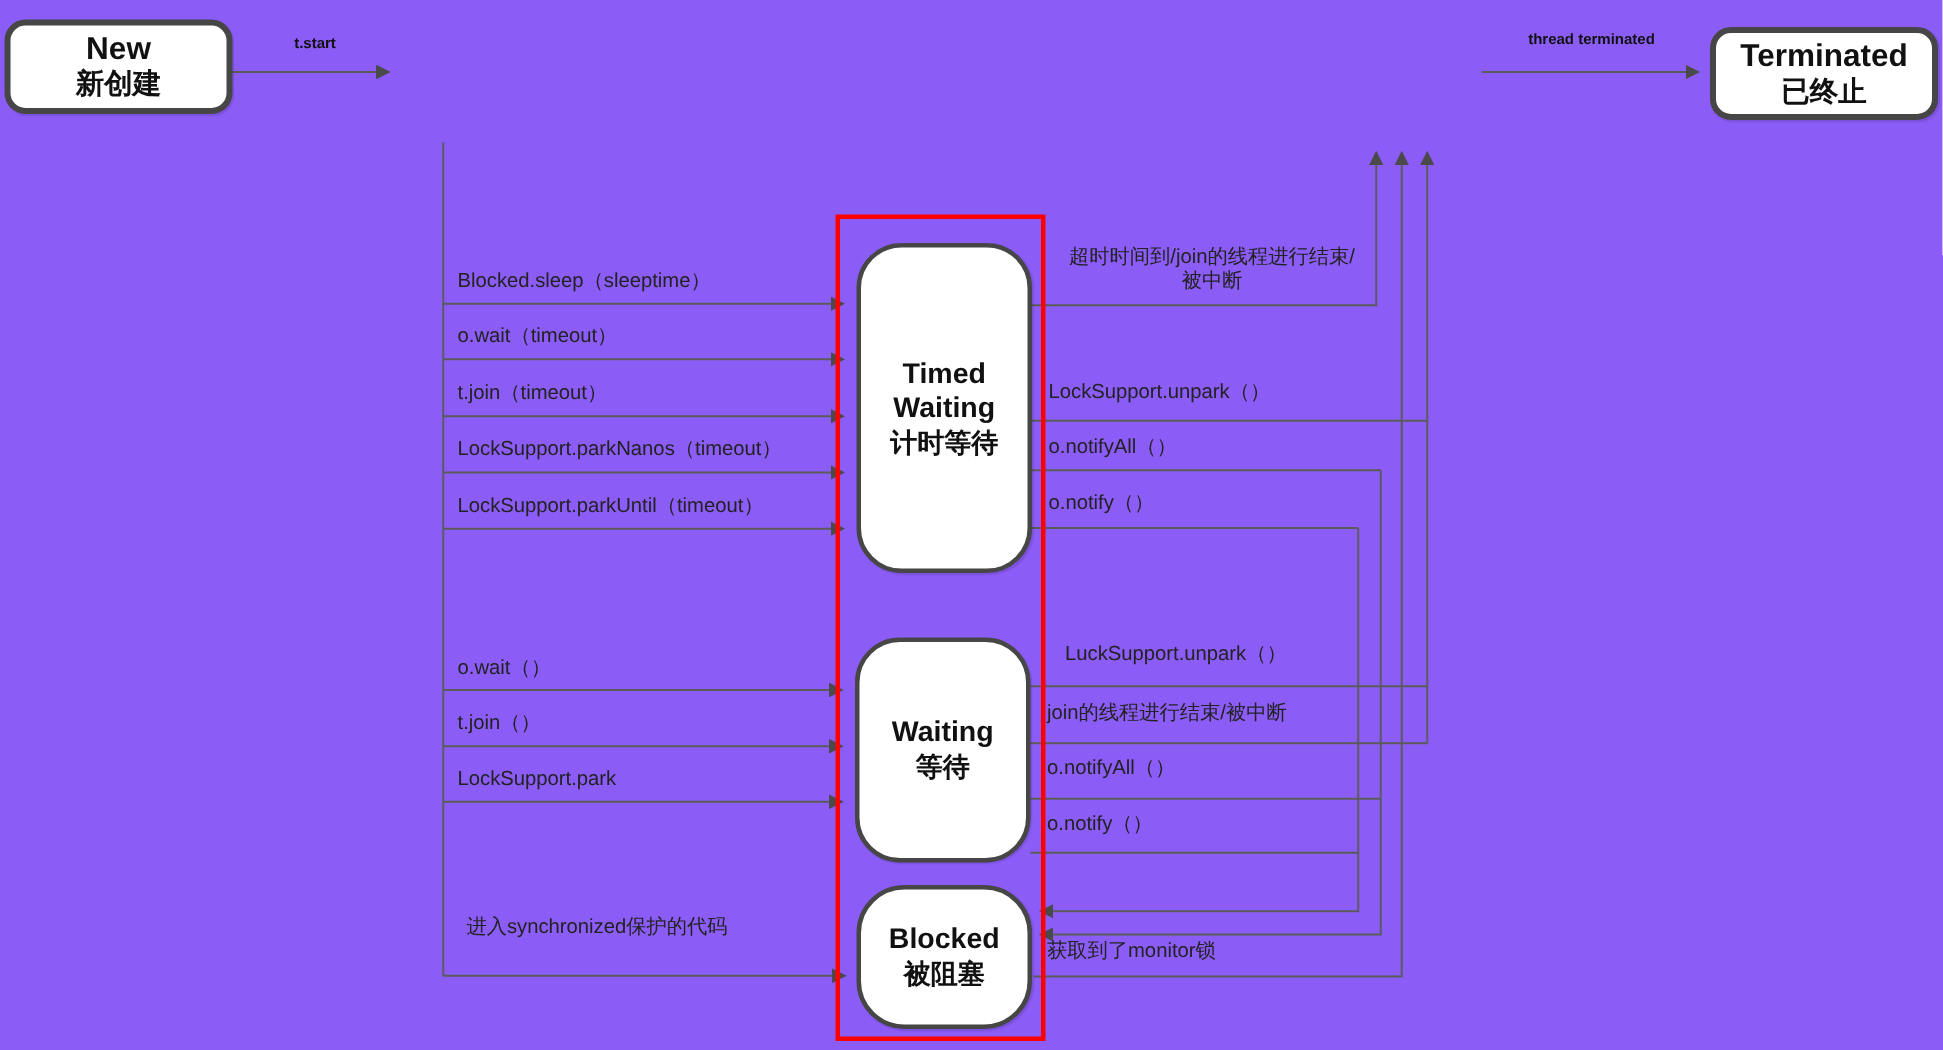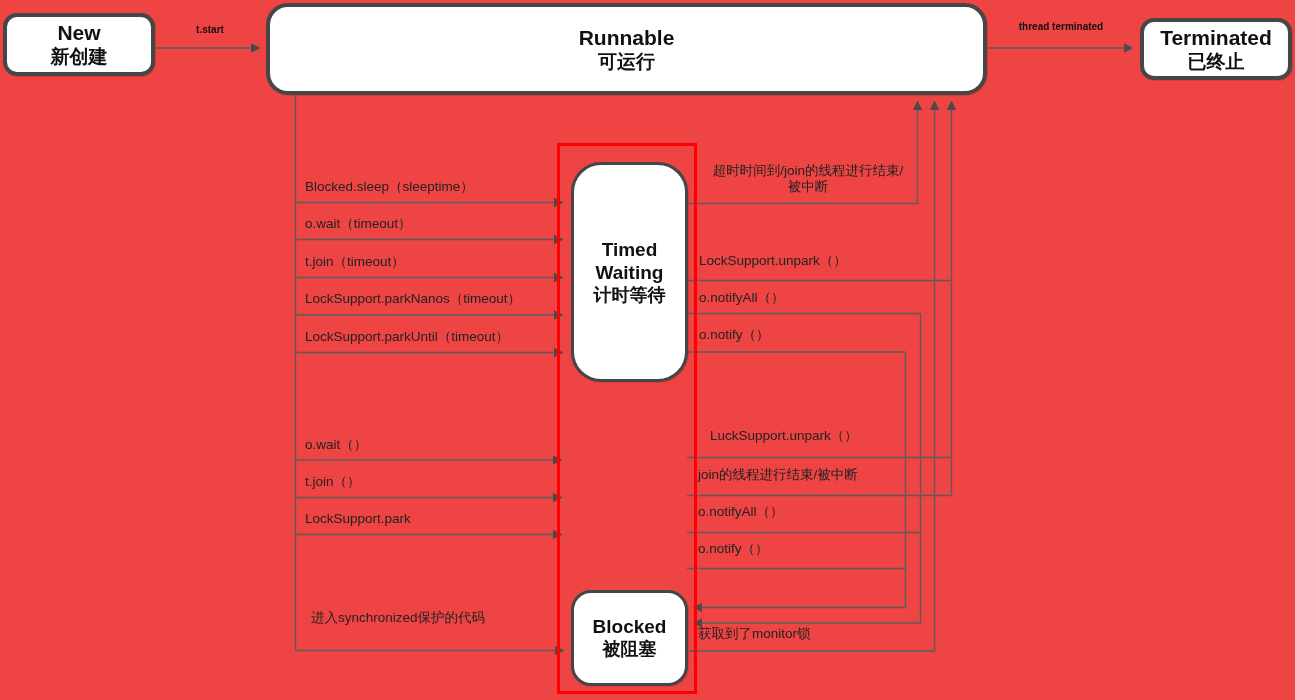--- a/index.html
+++ b/index.html
@@ -1,17 +1,17 @@
 <!DOCTYPE html>
 <html><head>
 <meta charset="utf-8">
 <style>
   html,body{margin:0;padding:0;background:#ffffff;}
   #canvas{
-    position:relative;width:1295px;height:700px;background:#ef4444;overflow:hidden;
+    position:relative;width:1295px;height:700px;background:#8b5cf6;overflow:hidden;
     font-family:"Liberation Sans","DejaVu Sans",sans-serif;color:#1b1b1b;
   }
   #wires{position:absolute;left:0;top:0;width:1295px;height:700px;}
   .state-box{
     position:absolute;box-sizing:border-box;background:#ffffff;
     border:4px solid #464646;display:flex;flex-direction:column;
     align-items:center;justify-content:center;text-align:center;
     box-shadow:1px 1px 1px rgba(0,0,0,0.12);
   }
   .state-en{font-weight:bold;font-size:21px;line-height:25px;color:#111;}
@@ -84,37 +84,37 @@
     </g>
   </svg>
 
   <div class="red-frame" style="left:557px;top:143px;width:140px;height:551px;"></div>
 
   <div class="state-box" style="left:3px;top:13px;width:152px;height:63px;border-radius:14px;">
     <div class="state-en">New</div>
     <div class="state-zh">新创建</div>
   </div>
 
-  <div class="state-box" style="left:266px;top:3px;width:721px;height:92px;border-radius:22px;">
-    <div class="state-en">Runnable</div>
-    <div class="state-zh">可运行</div>
-  </div>
 
   <div class="state-box" style="left:1140px;top:18px;width:152px;height:62px;border-radius:14px;">
     <div class="state-en">Terminated</div>
     <div class="state-zh">已终止</div>
   </div>
 
   <div class="state-box inner" style="left:571px;top:162px;width:117px;height:220px;border-radius:30px;border-width:3.5px;">
     <div class="state-en" style="white-space:normal;width:80px;">Timed Waiting</div>
     <div class="state-zh">计时等待</div>
   </div>
 
+  <div class="state-box inner" style="left:570px;top:425px;width:117px;height:150px;border-radius:30px;border-width:3.5px;">
+    <div class="state-en">Waiting</div>
+    <div class="state-zh">等待</div>
+  </div>
 
-  <div class="state-box inner" style="left:571px;top:590px;width:117px;height:96px;border-radius:20px;border-width:3.5px;">
+  <div class="state-box inner" style="left:571px;top:590px;width:117px;height:96px;border-radius:32px;border-width:3.5px;">
     <div class="state-en">Blocked</div>
     <div class="state-zh">被阻塞</div>
   </div>
 
   <div class="edge-title" style="left:160px;top:24px;width:100px;">t.start</div>
   <div class="edge-title" style="left:985px;top:21px;width:152px;">thread terminated</div>
 
   <div class="lbl" style="left:305px;top:179px;">Blocked.sleep（sleeptime）</div>
   <div class="lbl" style="left:305px;top:216px;">o.wait（timeout）</div>
   <div class="lbl" style="left:305px;top:254px;text-align:right;">t.join（timeout）</div>

